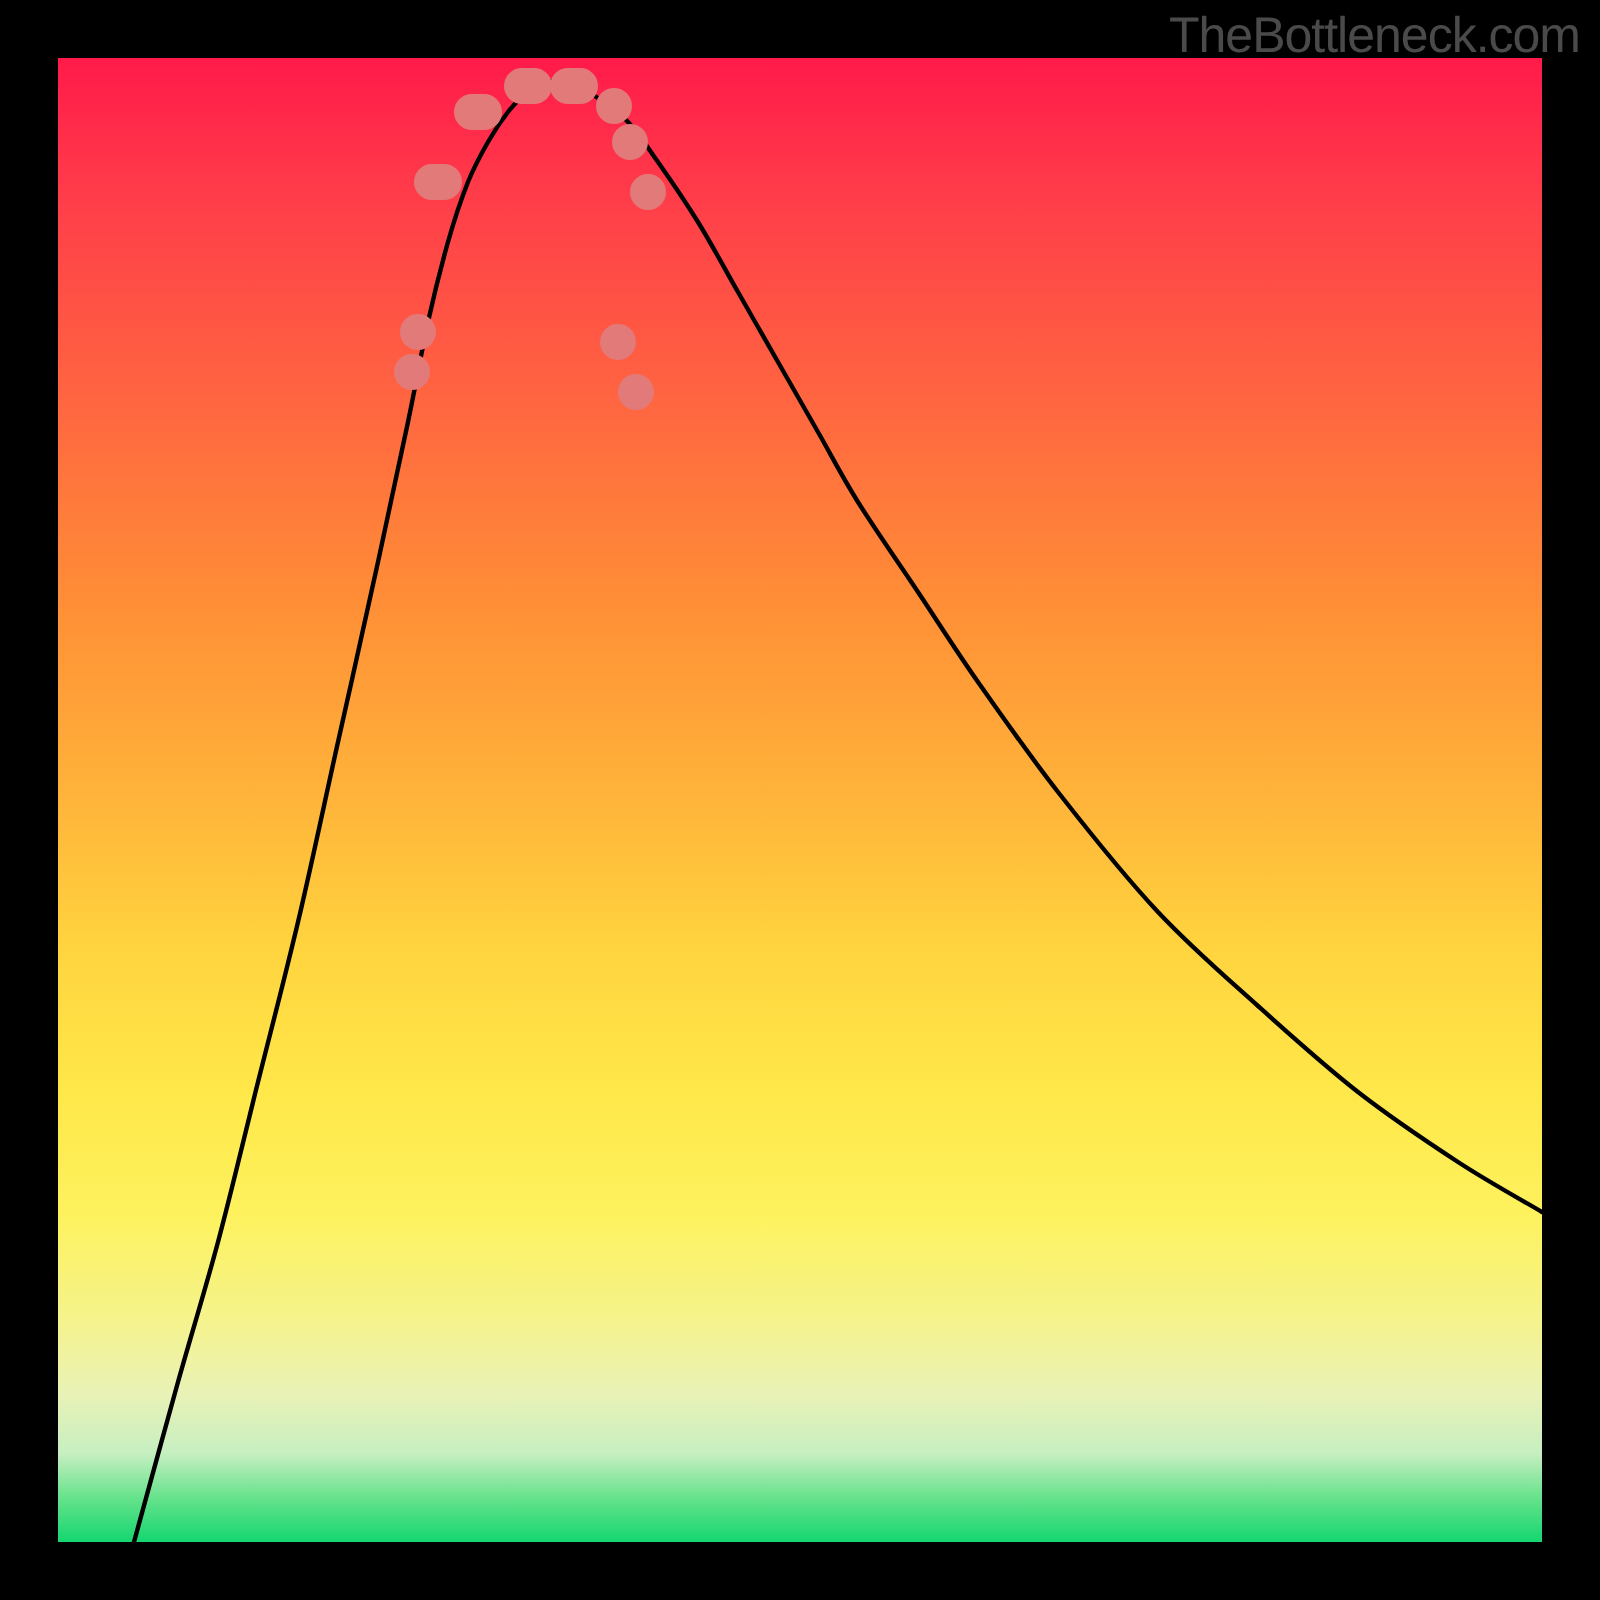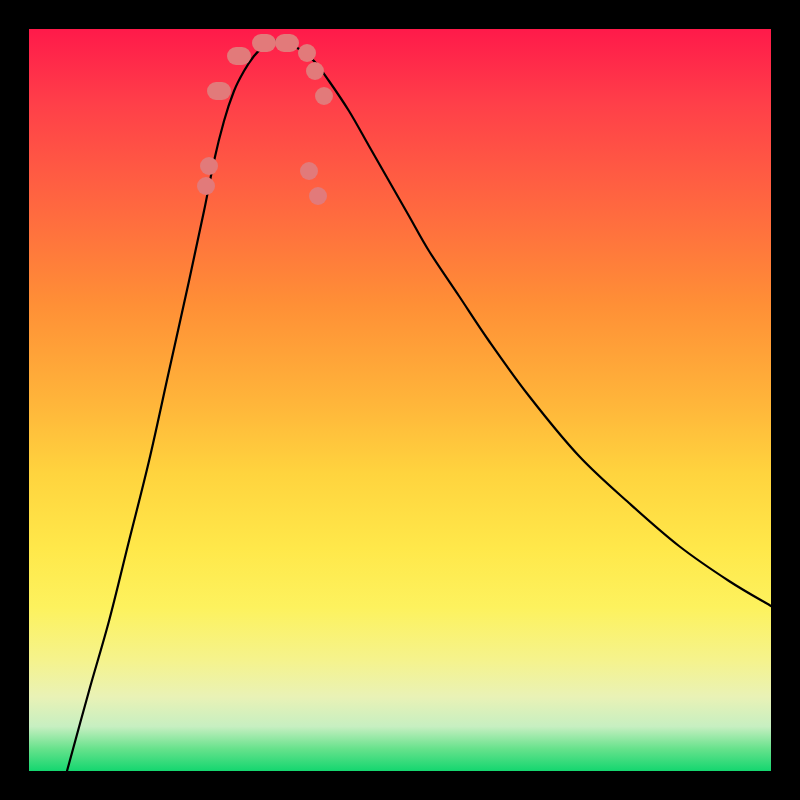--- a/index.html
+++ b/index.html
@@ -78,20 +78,21 @@
   .marker.wide {
     width: 24px;
     height: 18px;
     border-radius: 10px;
   }
 </style>
 </head>
 <body>
 
 <div class="frame">
+  <div class="watermark">TheBottleneck.com</div>
   <div class="plot-area">
     <svg class="curve" viewBox="0 0 742 742" preserveAspectRatio="none">
       <path id="curve-path" d="M38 742 C41.7 728.7, 53.0 687.0, 60 662 C67.0 637.0, 73.3 617.0, 80 592 C86.7 567.0, 93.3 538.7, 100 512 C106.7 485.3, 113.3 460.3, 120 432 C126.7 403.7, 133.3 372.0, 140 342 C146.7 312.0, 154.2 278.7, 160 252 C165.8 225.3, 170.8 202.0, 175 182 C179.2 162.0, 181.7 147.0, 185 132 C188.3 117.0, 191.7 103.7, 195 92 C198.3 80.3, 201.7 70.3, 205 62 C208.3 53.7, 211.7 47.8, 215 42 C218.3 36.2, 221.7 31.2, 225 27 C228.3 22.8, 231.7 19.5, 235 17 C238.3 14.5, 241.7 12.8, 245 12 C248.3 11.2, 250.8 10.7, 255 12 C259.2 13.3, 265.0 16.7, 270 20 C275.0 23.3, 280.0 26.7, 285 32 C290.0 37.3, 294.2 43.7, 300 52 C305.8 60.3, 313.3 71.2, 320 82 C326.7 92.8, 333.3 105.3, 340 117 C346.7 128.7, 353.3 140.3, 360 152 C366.7 163.7, 373.3 175.3, 380 187 C386.7 198.7, 391.7 208.7, 400 222 C408.3 235.3, 420.0 252.0, 430 267 C440.0 282.0, 448.3 295.3, 460 312 C471.7 328.7, 485.0 347.8, 500 367 C515.0 386.2, 533.3 409.2, 550 427 C566.7 444.8, 583.3 459.0, 600 474 C616.7 489.0, 633.3 504.0, 650 517 C666.7 530.0, 684.7 542.0, 700 552 C715.3 562.0, 735.0 572.8, 742 577" fill="none" stroke="#000" stroke-width="2.2" stroke-linecap="round" stroke-linejoin="round"></path>
     </svg>
     <div class="markers" id="markers">
         <div class="marker" style="left: 177px; top: 157px;"></div>
         <div class="marker" style="left: 180px; top: 137px;"></div>
         <div class="marker wide" style="left: 190px; top: 62px;"></div>
         <div class="marker wide" style="left: 210px; top: 27px;"></div>
         <div class="marker wide" style="left: 235px; top: 14px;"></div>

